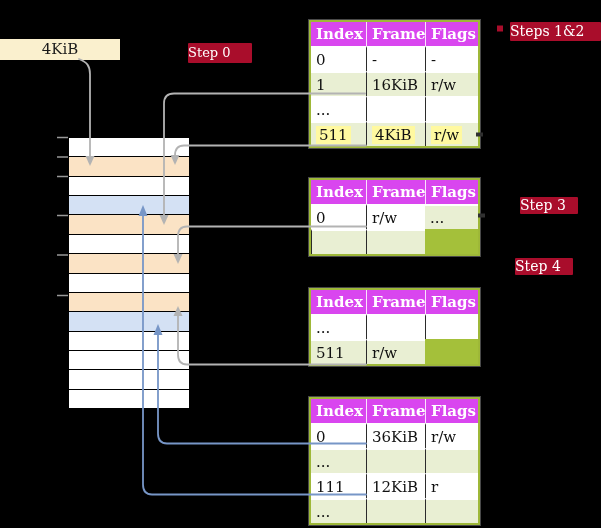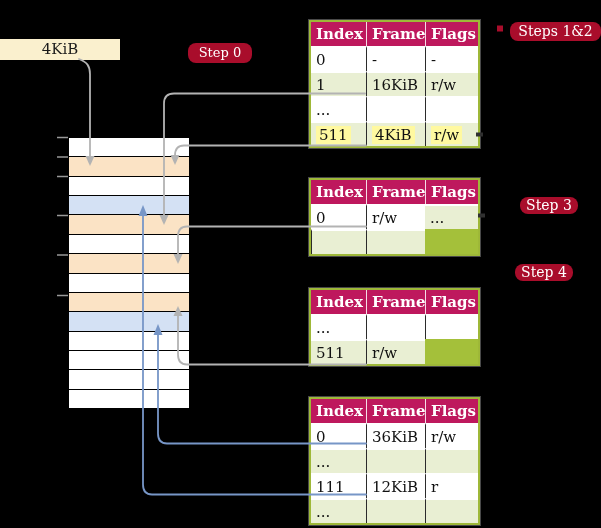--- a/index.html
+++ b/index.html
@@ -9,43 +9,43 @@
     font-family:"DejaVu Serif", serif; overflow:hidden;
   }
   
   .frame-label {
     position:absolute; left:0; top:39px; width:120px; height:21px;
     background:#faf0ce; color:#1a1a1a; font-size:15px; line-height:21px;
     text-align:center; z-index:3;
   }
   
   .badge {
-    position:absolute; background:#a90d2b; color:#fff; text-align:center;
-    border-radius:8px; z-index:3; white-space:nowrap;
+    position:absolute; background:#a90d2b; color:#fff; 
+    border-radius:1px; z-index:3; white-space:nowrap;
   }
   #badge-step0  { left:188px; top:43px;  width:64px; height:20px; font-size:13px; line-height:20px; }
   #badge-steps12{ left:510px; top:22px;  width:91px; height:19px; font-size:14px; line-height:19px; }
   #badge-step3  { left:520px; top:157px; width:58px; height:17px; font-size:14px; line-height:17px;margin-top:40px; }
-  #badge-step4  { left:515px; top:264px; width:58px; height:17px; font-size:14px; line-height:17px; }
+  #badge-step4  { left:515px; top:258px; width:58px; height:17px; font-size:14px; line-height:17px; }
   
   #memcol {
     position:absolute; left:68px; top:137px; width:122px; height:272px;
     border:1px solid #000; background:#fff; display:flex; flex-direction:column;
     z-index:1; box-sizing:border-box;
   }
   .mem-row { flex:1; border-top:1px solid #000; }
   .mem-row:first-child { border-top:none; }
   
   .ftable {
     position:absolute; display:grid; grid-template-columns:55px 59px 53px;
     border:2px solid #9eb838; background:#a4c03a; z-index:2;
     box-shadow:0 0 0 1px rgba(145,145,145,.5); box-sizing:content-box;
   }
   .th {
-    background:#be185d; color:#fff; font-weight:bold; font-size:15px;
+    background:#d946ef; color:#fff; font-weight:bold; font-size:15px;
     display:flex; align-items:center; padding-left:5px; box-sizing:border-box;
   }
   .th.c2, .th.c3 { border-left:1px solid rgba(255,255,255,.85); }
   .td {
     background:#fff; color:#111; font-size:15px;
     display:flex; align-items:center; padding-left:5px;
     border-top:2px solid #fff; box-sizing:border-box;
   }
   .td.alt { background:#e9efd3; }
   .td.c2, .td.c3 { border-left:1px solid #2b2b2b; }

